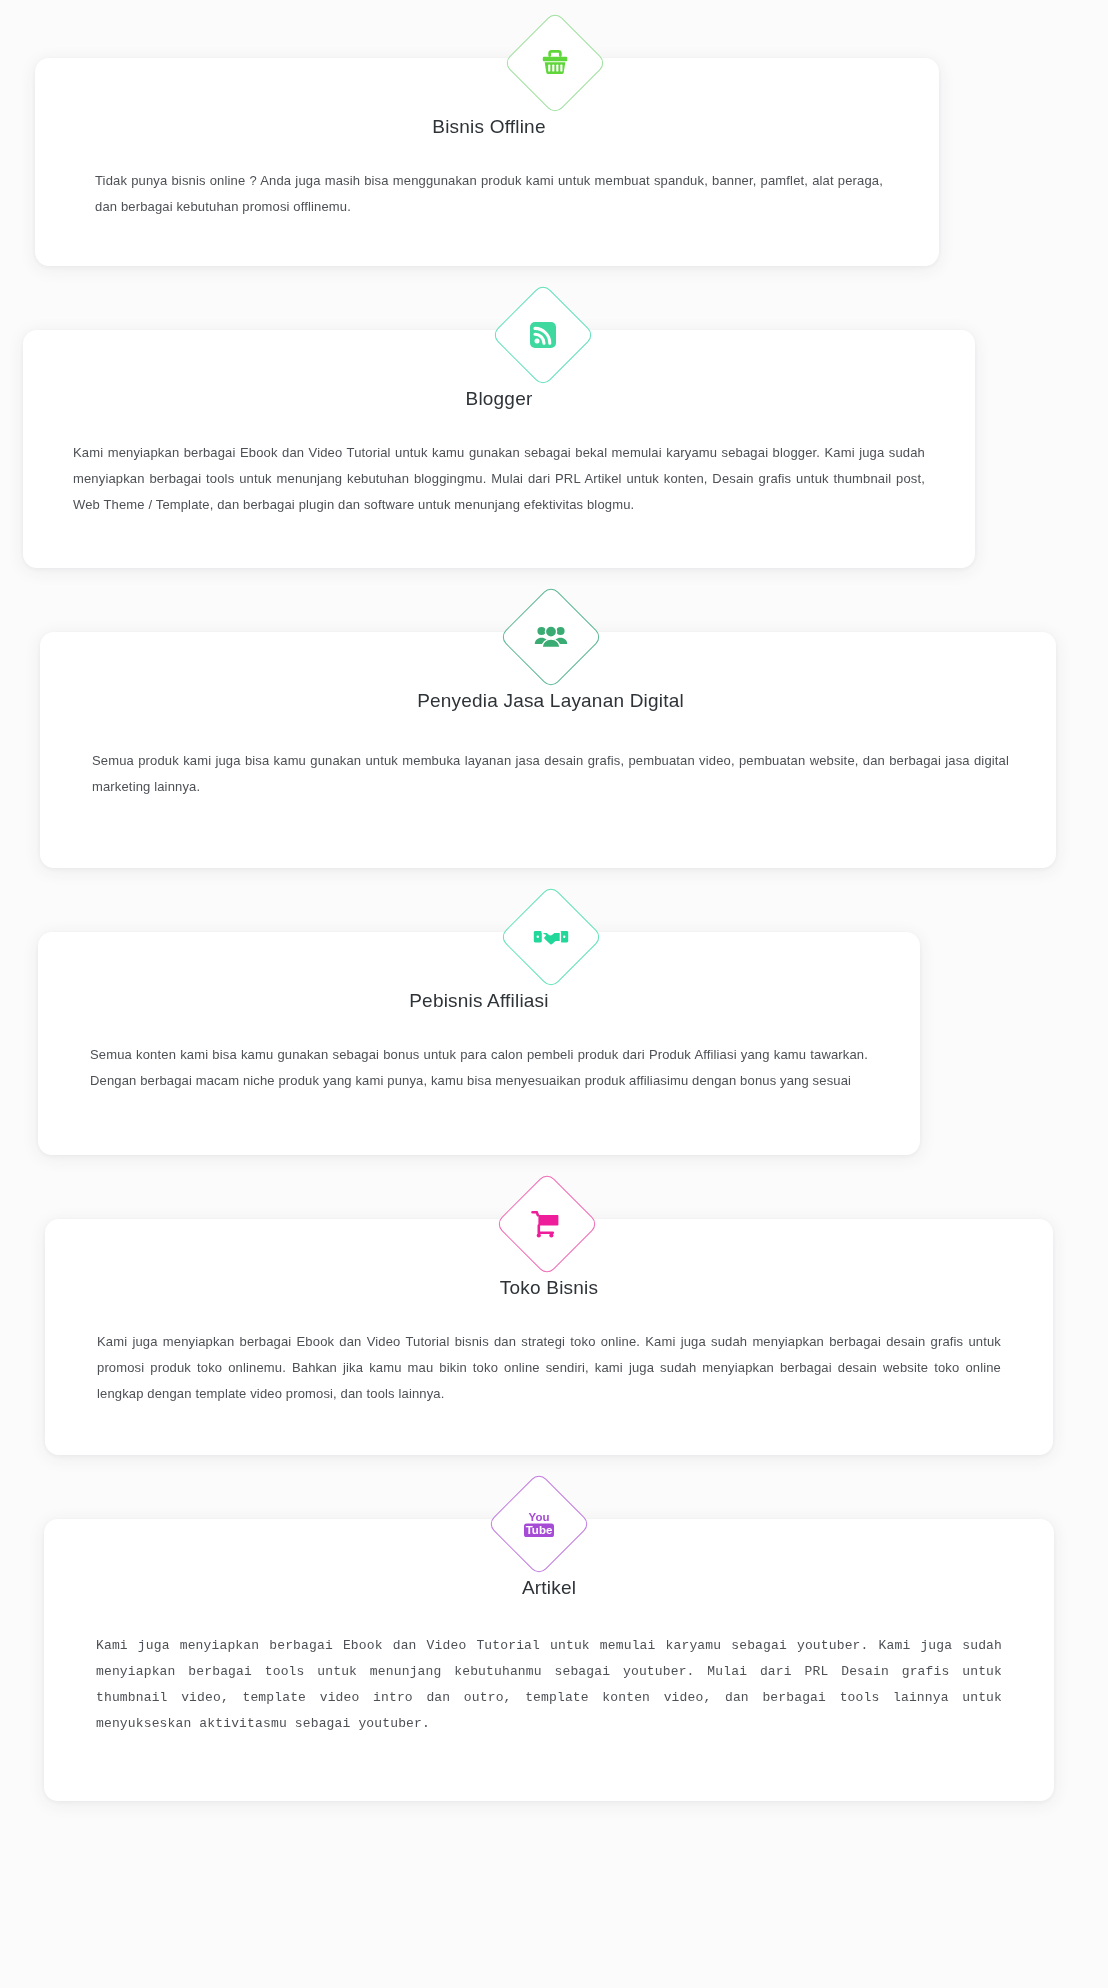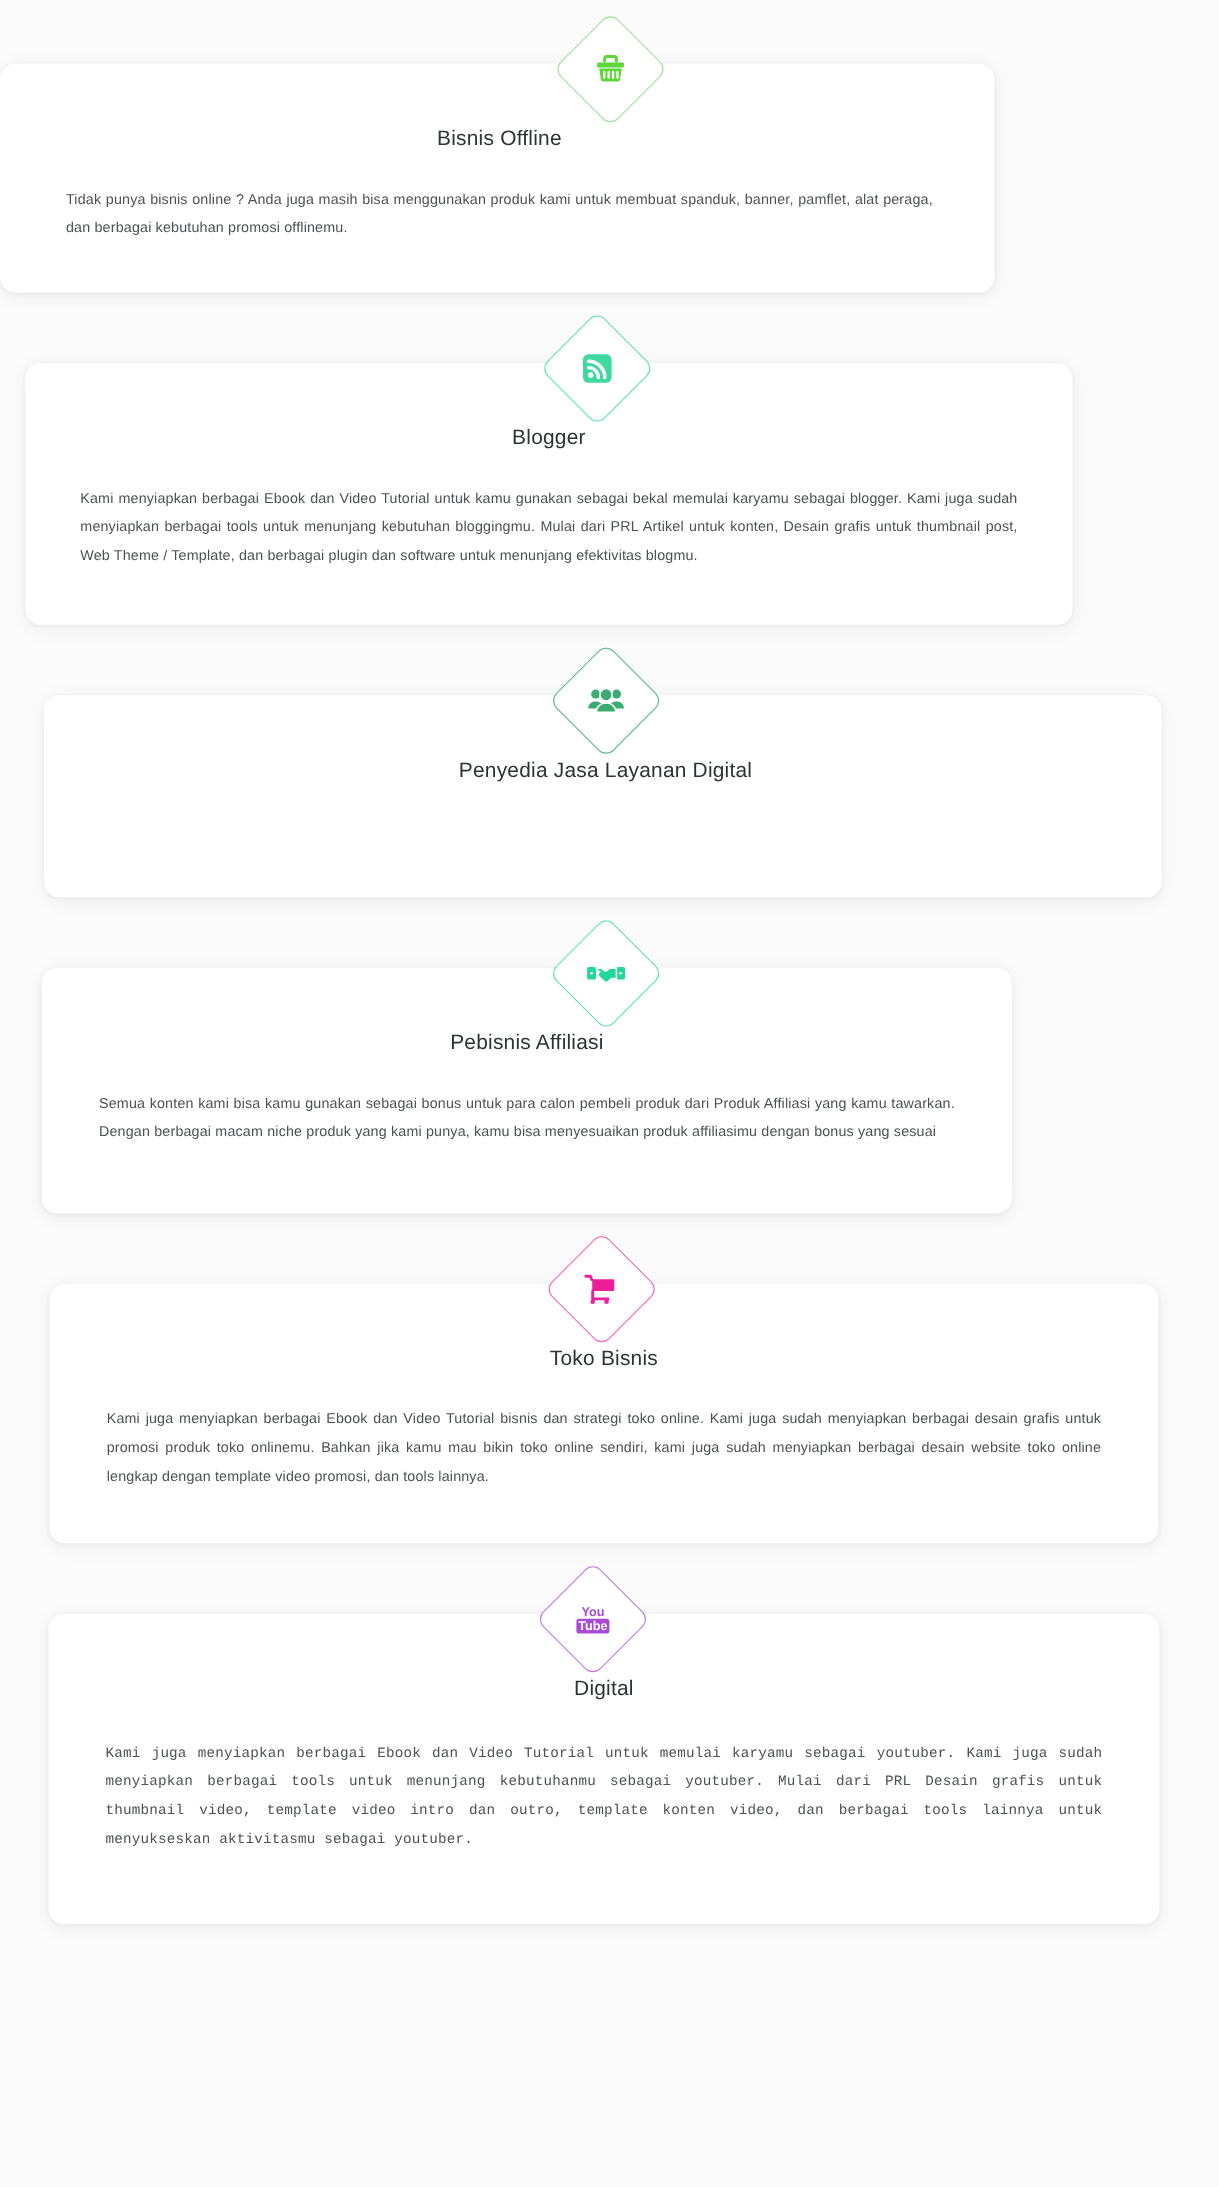--- a/index.html
+++ b/index.html
@@ -72,21 +72,21 @@
 
   .body {
     text-align: justify;
     font-size: 13px;
     line-height: 2.0;
     color: #4d5055;
     letter-spacing: 0.15px;
   }
 
   
-  .f1 .card { width: 904px;  padding: 58px 30px 46px 34px; }
+  .f1 .card { width: 904px; margin-left: 35px;  padding: 58px 30px 46px 34px; }
   .f1 .body { padding: 0 26px; }
 
   .f2 { margin-top: 50px; }
   .f2 .card { width: 952px; margin-left: 23px;  padding: 58px 30px 50px 30px; }
   .f2 .body { padding: 0 20px; }
 
   .f3 { margin-top: 62px; }
   .f3 .card { width: 1016px; margin-left: 40px;  padding: 58px 25px 68px 30px; }
   .f3 .body { padding: 0 22px; }
 
@@ -164,20 +164,21 @@
           <path d="M0.8 22 c0-3.8 3-6.2 6.7-6.2 s6.7 2.4 6.7 6.2 Z" fill="#3aab73"></path>
           <circle cx="26.5" cy="9" r="4.1" fill="#3aab73"></circle>
           <path d="M19.8 22 c0-3.8 3-6.2 6.7-6.2 s6.7 2.4 6.7 6.2 Z" fill="#3aab73"></path>
           <circle cx="17" cy="9.6" r="5.6" fill="#3aab73" stroke="#ffffff" stroke-width="1.4"></circle>
           <path d="M8 25.5 c0-5 4-8.4 9-8.4 s9 3.4 9 8.4 Z" fill="#3aab73" stroke="#ffffff" stroke-width="1.4"></path>
         </svg>
       </span>
     </div>
     <div class="card">
       <h2 class="title">Penyedia Jasa Layanan Digital</h2>
+      <p class="body">Semua produk kami juga bisa kamu gunakan untuk membuka layanan jasa desain grafis, pembuatan video, pembuatan website, dan berbagai jasa digital marketing lainnya.</p>
     </div>
   </section>
 
   <section class="feature f4">
     <div class="badge" style="border-color:#5fe3b5">
       <span class="glyph">
         <svg width="36" height="26" viewBox="0 0 36 26">
           <rect x="0.8" y="7" width="8" height="11.5" rx="1.4" fill="#22d79a"></rect>
           <rect x="27.2" y="7" width="8" height="11.5" rx="1.4" fill="#22d79a"></rect>
           <circle cx="4.8" cy="12.8" r="1.2" fill="#ffffff"></circle>
@@ -214,18 +215,18 @@
     <div class="badge" style="border-color:#c07ae0">
       <span class="glyph">
         <svg width="38" height="34" viewBox="0 0 38 34">
           <text x="19" y="14" text-anchor="middle" font-family="Liberation Sans, sans-serif" font-size="11.5" font-weight="bold" fill="#a64bd6">You</text>
           <rect x="4" y="16.5" width="30" height="13.5" rx="2.6" fill="#a64bd6"></rect>
           <text x="19" y="27" text-anchor="middle" font-family="Liberation Sans, sans-serif" font-size="11.5" font-weight="bold" fill="#ffffff">Tube</text>
         </svg>
       </span>
     </div>
     <div class="card">
-      <h2 class="title">Digital</h2>
+      <h2 class="title">Artikel</h2>
       <p class="body">Kami juga menyiapkan berbagai Ebook dan Video Tutorial untuk memulai karyamu sebagai youtuber. Kami juga sudah menyiapkan berbagai tools untuk menunjang kebutuhanmu sebagai youtuber. Mulai dari PRL Desain grafis untuk thumbnail video, template video intro dan outro, template konten video, dan berbagai tools lainnya untuk menyukseskan aktivitasmu sebagai youtuber.</p>
     </div>
   </section>
 
 </div>
 
 </body></html>

